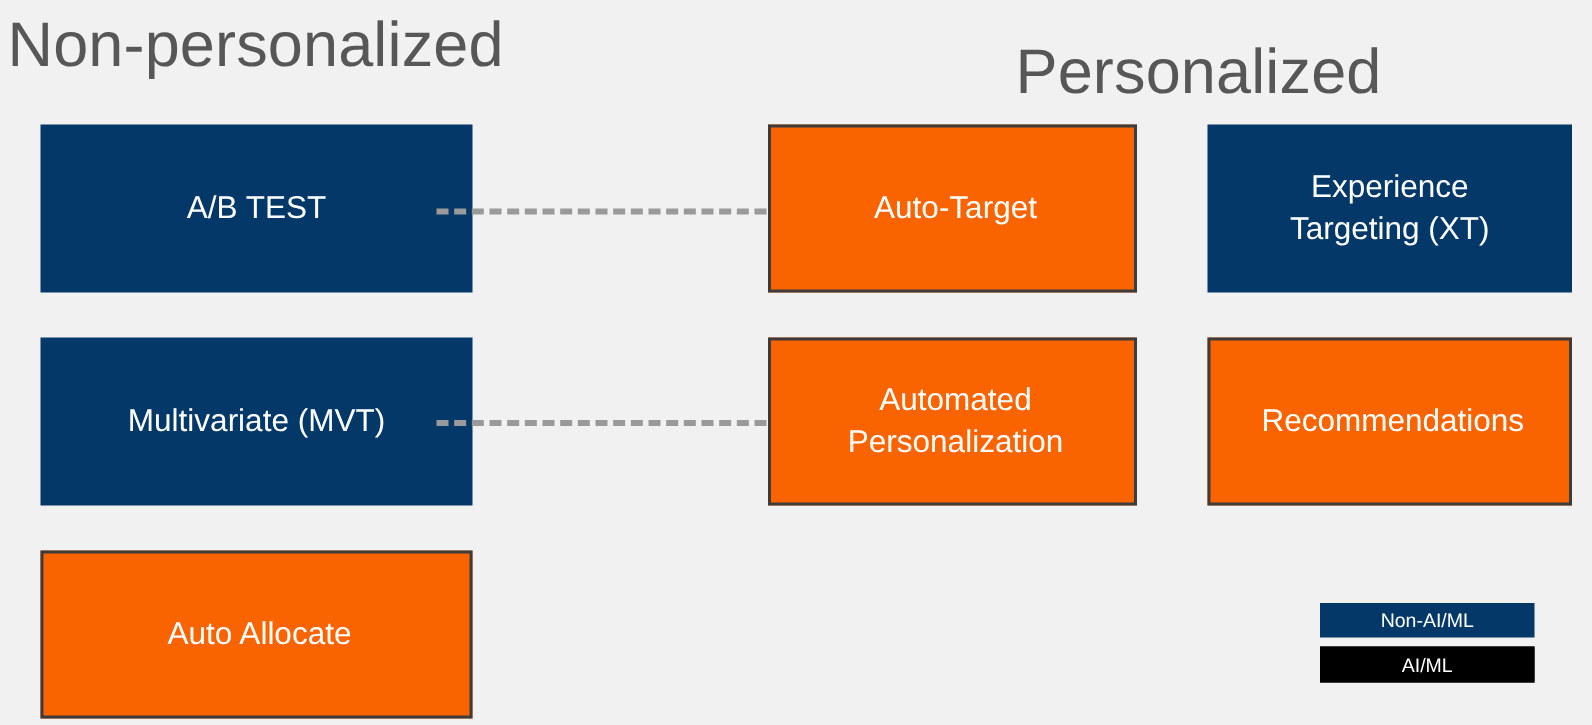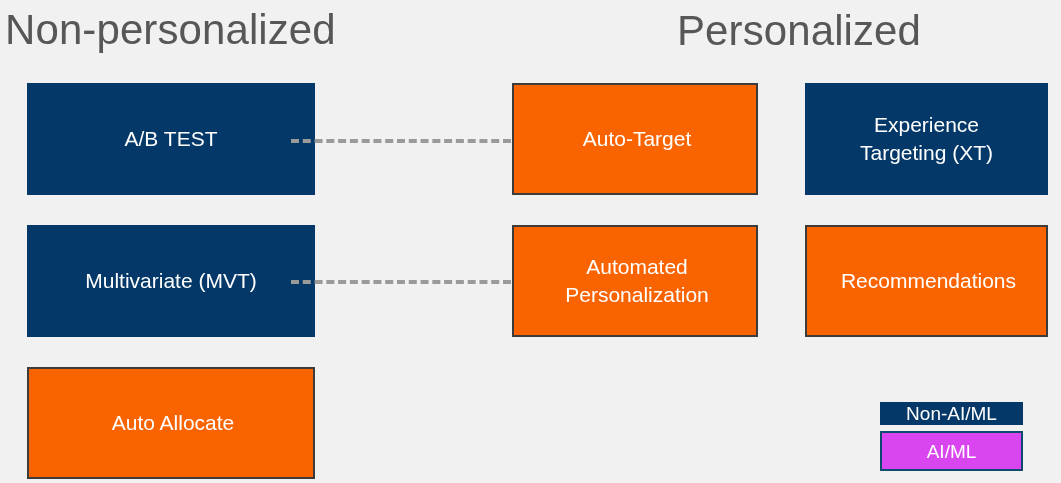--- a/index.html
+++ b/index.html
@@ -23,21 +23,21 @@
   .col-header {
     position: absolute;
     color: #575757;
     font-size: 42px;
     font-weight: 400;
     letter-spacing: 0.1px;
     white-space: nowrap;
     line-height: 1;
   }
   #header-non-personalized { left: 5px;  top: 9px; }
-  #header-personalized     { left: 677px; top: 10px; }
+  #header-personalized     { left: 677px; top: 27px; }
 
   .node {
     position: absolute;
     display: flex;
     align-items: center;
     justify-content: center;
     text-align: center;
     color: #ffffff;
     font-size: 21px;
     font-weight: 400;
@@ -77,27 +77,27 @@
     position: absolute;
     left: 880px;
     top: 402px;
     width: 143px;
   }
   .legend-item {
     display: flex;
     align-items: center;
     justify-content: center;
     color: #ffffff;
-    font-size: 19px;
+    font-size: 13px;
     line-height: 1;
     box-sizing: border-box;
     height: 23px;
   }
   .legend-item.navy   { background: #043868; border: none; margin-bottom: 6px; }
-  .legend-item.orange { background: #d946ef; border: 2px solid #0c4a6e; height: 40px; }
+  .legend-item.orange { background: #000000; border: 2px solid #000000; height: 24px; }
 </style>
 </head>
 <body>
 
 <div id="canvas">
 
   <div class="col-header" id="header-non-personalized">Non-personalized</div>
 
   <div class="col-header" id="header-personalized">Personalized</div>
 

